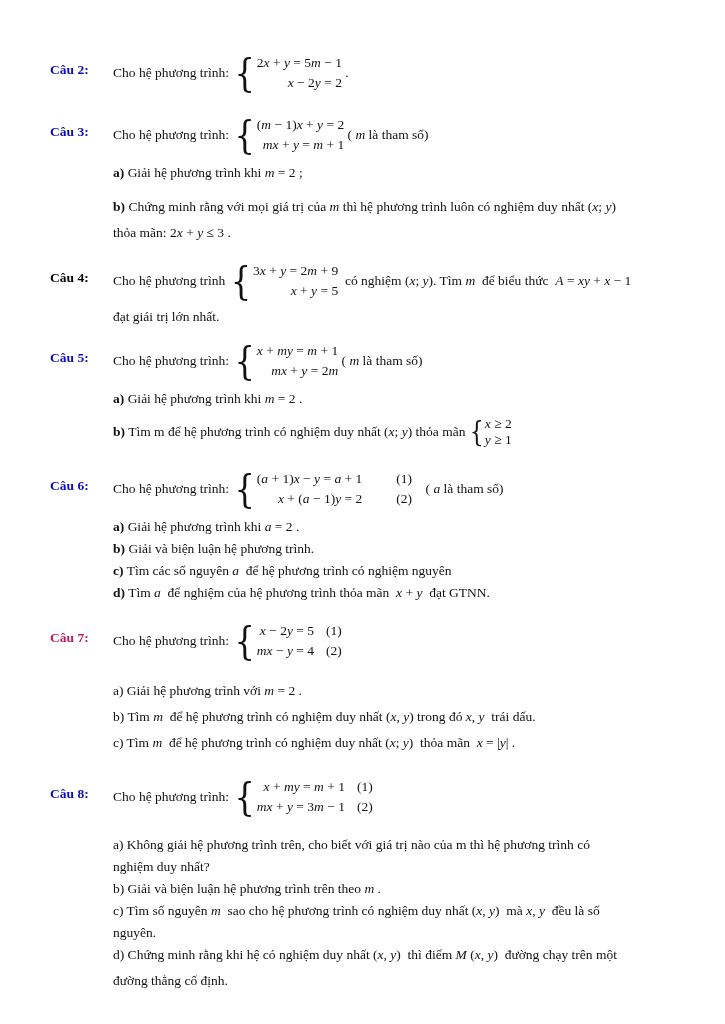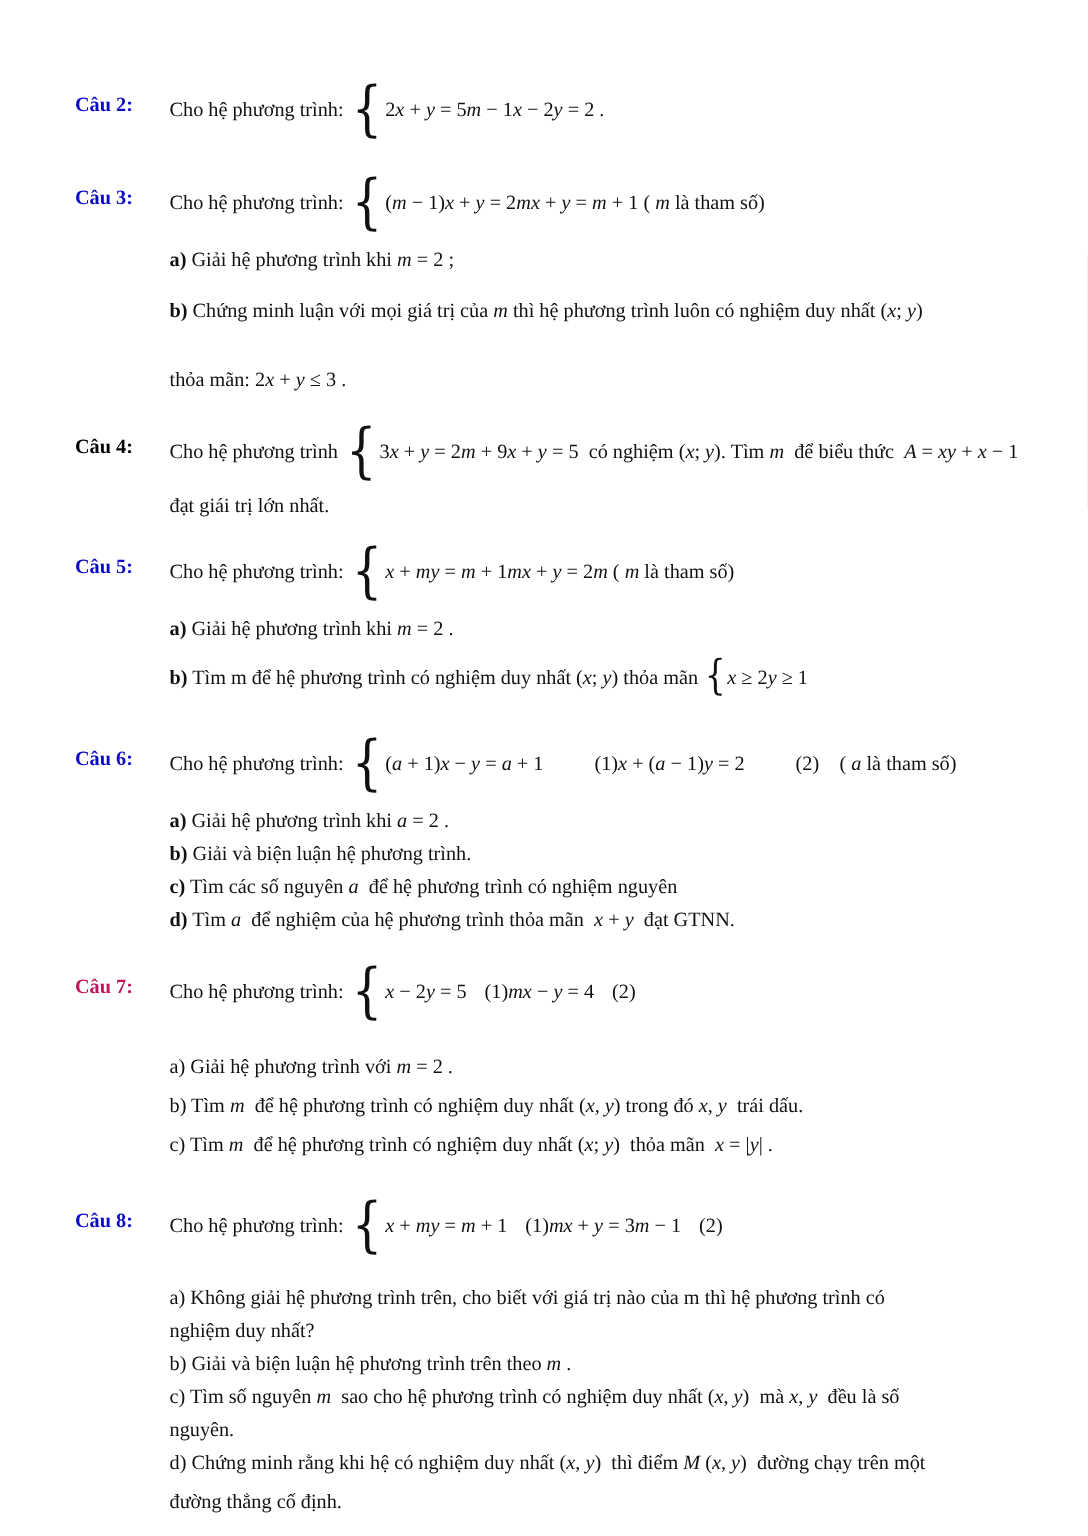--- a/index.html
+++ b/index.html
@@ -28,21 +28,21 @@
   }
   .sysrow > span { white-space:pre; }
   .sys { display:inline-flex; align-items:center; }
   .brace {
     font-family:"DejaVu Serif",serif;
     font-size:32px; font-weight:400;
     line-height:1;
     transform:scaleY(1.25);
     margin:0 2px 2px 2px;
   }
-  .eqcol { display:inline-flex; flex-direction:row;align-items:flex-end; }
+  .eqcol { display:inline-flex; flex-direction:column;align-items:flex-end; }
   .eqline { display:flex; align-items:baseline; line-height:20px; white-space:pre; }
   .eqnum { white-space:pre; }
   .qline { line-height:22px; min-height:22px; white-space:pre-wrap; }
   .flexline { display:flex; align-items:center; min-height:40px; flex-wrap:nowrap; }
   .flexline > span { white-space:pre; }
   .bold { font-weight:bold; }
   .isys { display:inline-flex; align-items:center; }
   .isys .brace { font-size:22px; margin:0 1px; }
   .isys .eqline { line-height:16px; }
   i { font-family:"Liberation Serif","DejaVu Serif",serif; }
@@ -62,22 +62,22 @@
     <div class="q" style="margin-bottom: 14px;">
       <div class="q-label" style="color: rgb(12, 12, 200);">Câu 3:</div>
       <div class="sysrow">
         <span>Cho hệ phương trình: </span>
         <span class="sys"><span class="brace">{</span><span class="eqcol"><span class="eqline"><span><span>(</span><i>m</i><span> − 1)</span><i>x</i><span> + </span><i>y</i><span> = 2</span></span></span><span class="eqline"><span><i>mx</i><span> + </span><i>y</i><span> = </span><i>m</i><span> + 1</span></span></span></span></span>
         <span> ( </span>
         <span><i>m</i></span>
         <span> là tham số)</span>
       </div>
       <div class="qline" style="margin-top: 4px;"><span class="bold">a)</span><span> Giải hệ phương trình khi </span><span><i>m</i><span> = 2</span></span><span> ;</span></div>
-      <div class="qline" style="margin-top: 12px;"><span class="bold">b)</span><span> Chứng minh luận với mọi giá trị của </span><span><i>m</i></span><span> thì hệ phương trình luôn có nghiệm duy nhất </span><span><span>(</span><i>x</i><span>; </span><i>y</i><span>)</span></span></div>
-      <div class="qline" style="margin-top: 24px;"><span>thỏa mãn: </span><span><span>2</span><i>x</i><span> + </span><i>y</i><span> ≤ 3</span></span><span> .</span></div>
+      <div class="qline" style="margin-top: 12px;"><span class="bold">b)</span><span> Chứng minh rằng với mọi giá trị của </span><span><i>m</i></span><span> thì hệ phương trình luôn có nghiệm duy nhất </span><span><span>(</span><i>x</i><span>; </span><i>y</i><span>)</span></span></div>
+      <div class="qline" style="margin-top: 4px;"><span>thỏa mãn: </span><span><span>2</span><i>x</i><span> + </span><i>y</i><span> ≤ 3</span></span><span> .</span></div>
     </div>
     <div class="q" style="margin-bottom: 10px;">
       <div class="q-label" style="color: #000000;">Câu 4:</div>
       <div class="sysrow">
         <span>Cho hệ phương trình </span>
         <span class="sys"><span class="brace">{</span><span class="eqcol"><span class="eqline"><span><span>3</span><i>x</i><span> + </span><i>y</i><span> = 2</span><i>m</i><span> + 9</span></span></span><span class="eqline"><span><i>x</i><span> + </span><i>y</i><span> = 5</span></span></span></span></span>
         <span>  có nghiệm </span>
         <span><span>(</span><i>x</i><span>; </span><i>y</i><span>)</span></span>
         <span>. Tìm </span>
         <span><i>m</i></span>

